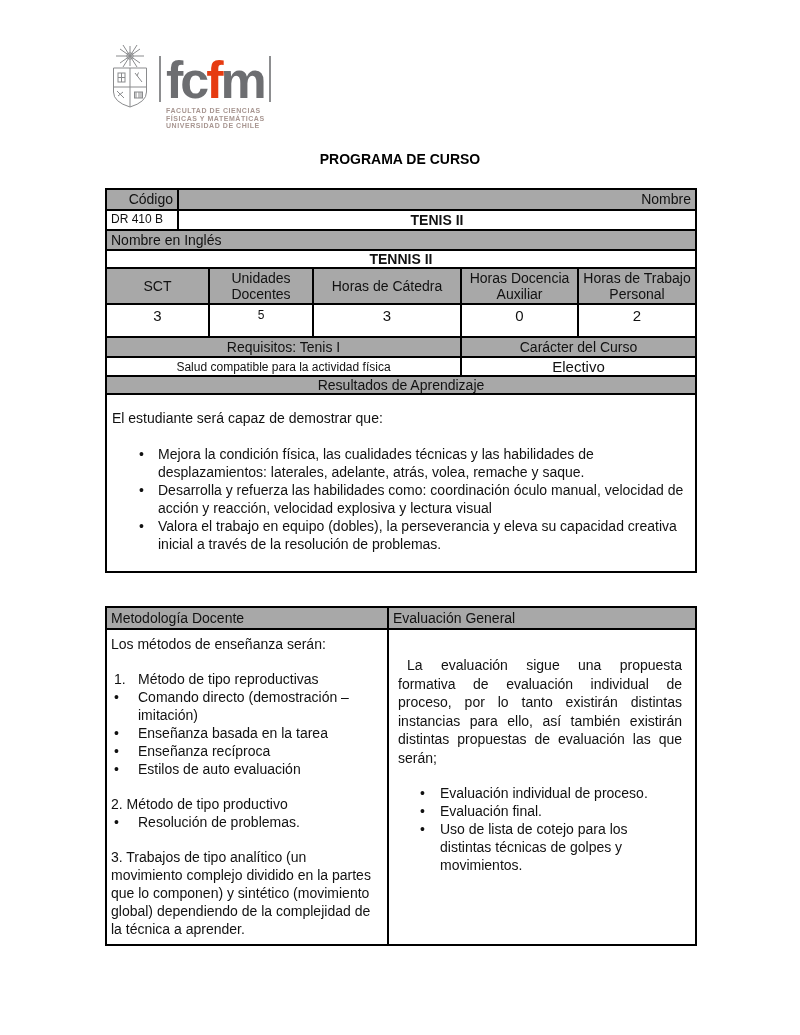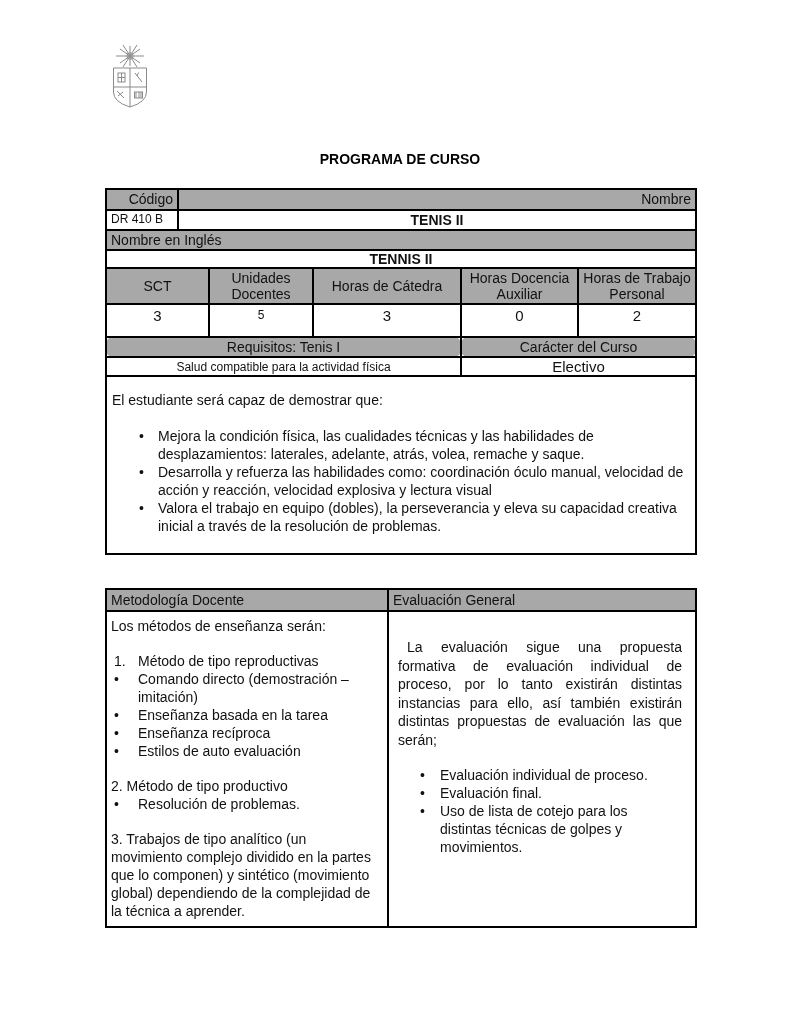--- a/index.html
+++ b/index.html
@@ -31,21 +31,21 @@
   .b { font-weight:bold;border-radius:8px; }
   .small { font-size:12px; }
   
   .rA1 td { height:21px;text-align:right; }
   .rA2 td { height:19px; }
   .rB1 td { height:20px; }
   .rB2 td { height:16px; line-height:1; }
   .rC1 td { height:35px; text-align:center; padding:1px 2px; }
   .rC2 td { height:33px; text-align:center; vertical-align:top; padding-top:2px; font-size:15px; }
   .rC2 td.small { font-size:12px; padding-top:4px; }
-  .rD1 td { height:19px; text-align:center;border-radius:7px; }
+  .rD1 td { height:19px; text-align:center; }
   .rD2 td { height:18px; text-align:center; line-height:1; }
   .electivo { font-size:15px; }
   .rE1 td { height:18px; text-align:center; line-height:1; }
   .rE2 td { height:178px; vertical-align:top; padding:15px 10px 8px 5px; }
   
   .res-intro { margin-bottom:18px; }
   .blist { list-style:none; }
   .blist .li { display:flex; line-height:18px; }
   .mk { flex:none; text-align:left; }
   .res-box .blist { margin-left:27px; }
@@ -82,20 +82,32 @@
         <path d="M5.5 24 H38.5 V48 Q38.5 58 22 63 Q5.5 58 5.5 48 Z"></path>
         <path d="M22 24 V63 M5.5 43 H38.5"></path>
         <rect x="10" y="29" width="7" height="9"></rect>
         <path d="M13.5 29 V38 M10 33.5 H17"></path>
         <path d="M27 29 L34 38 M30.5 28.5 L29 32"></path>
         <path d="M9 47 L16 54 M10 52 L15 48"></path>
         <rect x="26.5" y="48" width="8" height="6"></rect>
         <path d="M28 48 V54 M31 48 V54 M33 48 V54"></path>
       </g>
     </svg>
+    <div class="logo-right">
+      <div class="wordmark-row">
+        <span class="vbar"></span>
+        <span class="wordmark"><span class="wm-gray">fc</span><span class="wm-red">f</span><span class="wm-gray">m</span></span>
+        <span class="vbar"></span>
+      </div>
+      <div class="logo-subtext">
+        <div>FACULTAD DE CIENCIAS</div>
+        <div>FÍSICAS Y MATEMÁTICAS</div>
+        <div>UNIVERSIDAD DE CHILE</div>
+      </div>
+    </div>
   </header>
 
   <h1 class="doc-title">PROGRAMA DE CURSO</h1>
 
   <div class="content">
 
     <table>
       <colgroup>
           <col style="width:72px">
           <col style="width:518px">
@@ -167,20 +179,23 @@
         <td class="electivo">Electivo</td>
       </tr>
     </tbody>
       </table>
 
     <table class="res-box">
       <colgroup>
           <col style="width:590px">
         </colgroup>
       <tbody>
+          <tr class="rE1">
+        <td class="gray">Resultados de Aprendizaje</td>
+      </tr>
       <tr class="rE2">
         <td>
           <div class="res-intro">El estudiante será capaz de demostrar que:</div>
           <div class="blist">
             <div class="li">
               <span class="mk">•</span>
               <span>Mejora la condición física, las cualidades técnicas y las habilidades de desplazamientos: laterales, adelante, atrás, volea, remache y saque.</span>
             </div>
             <div class="li">
               <span class="mk">•</span>

